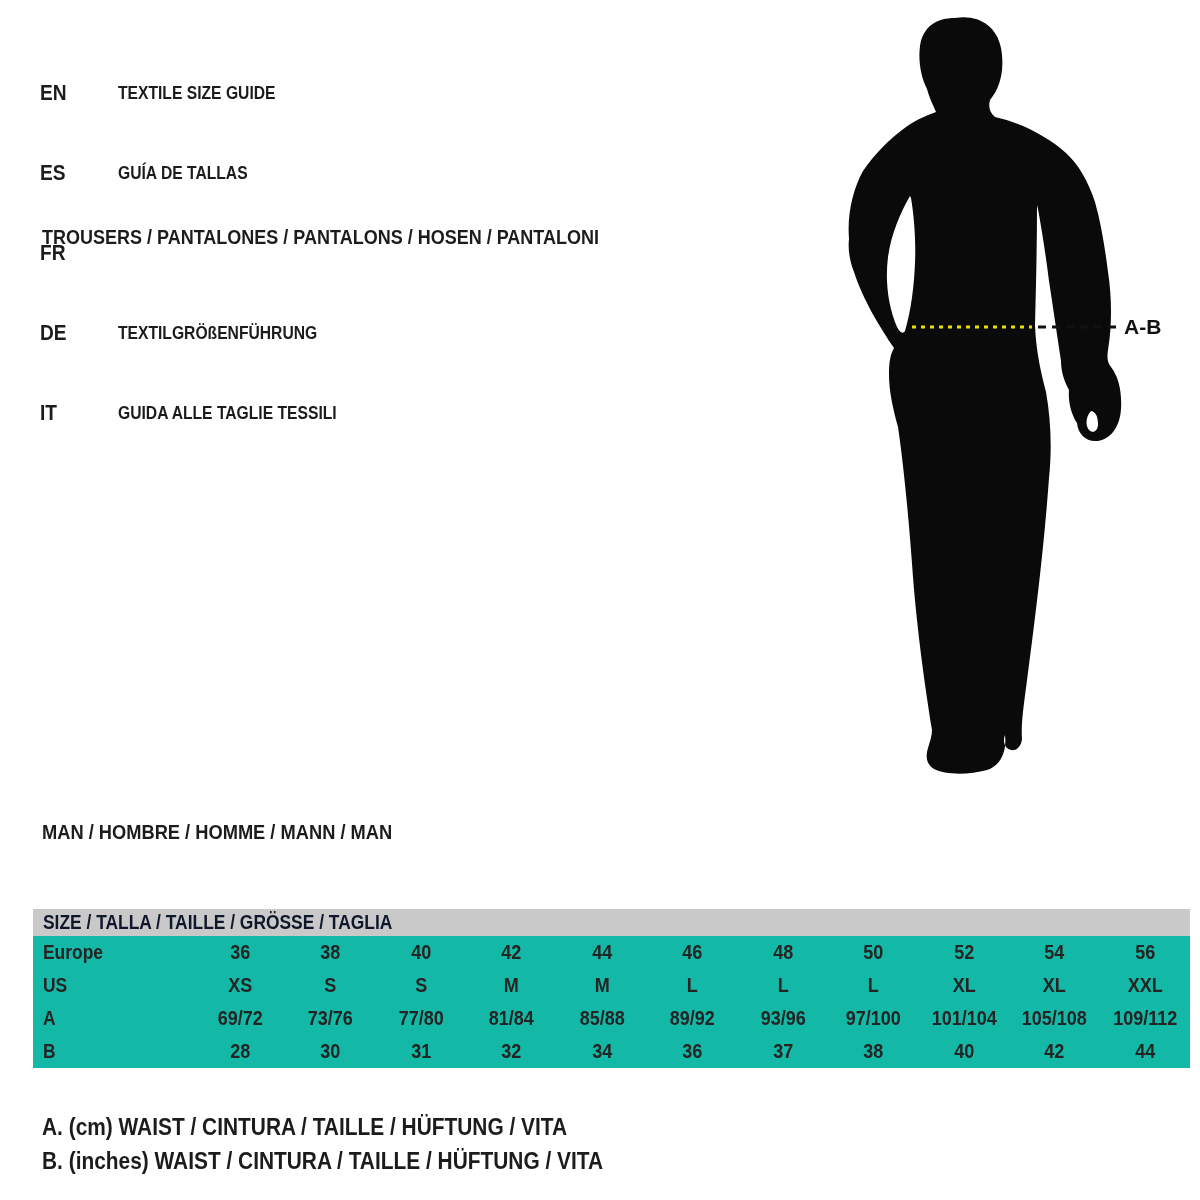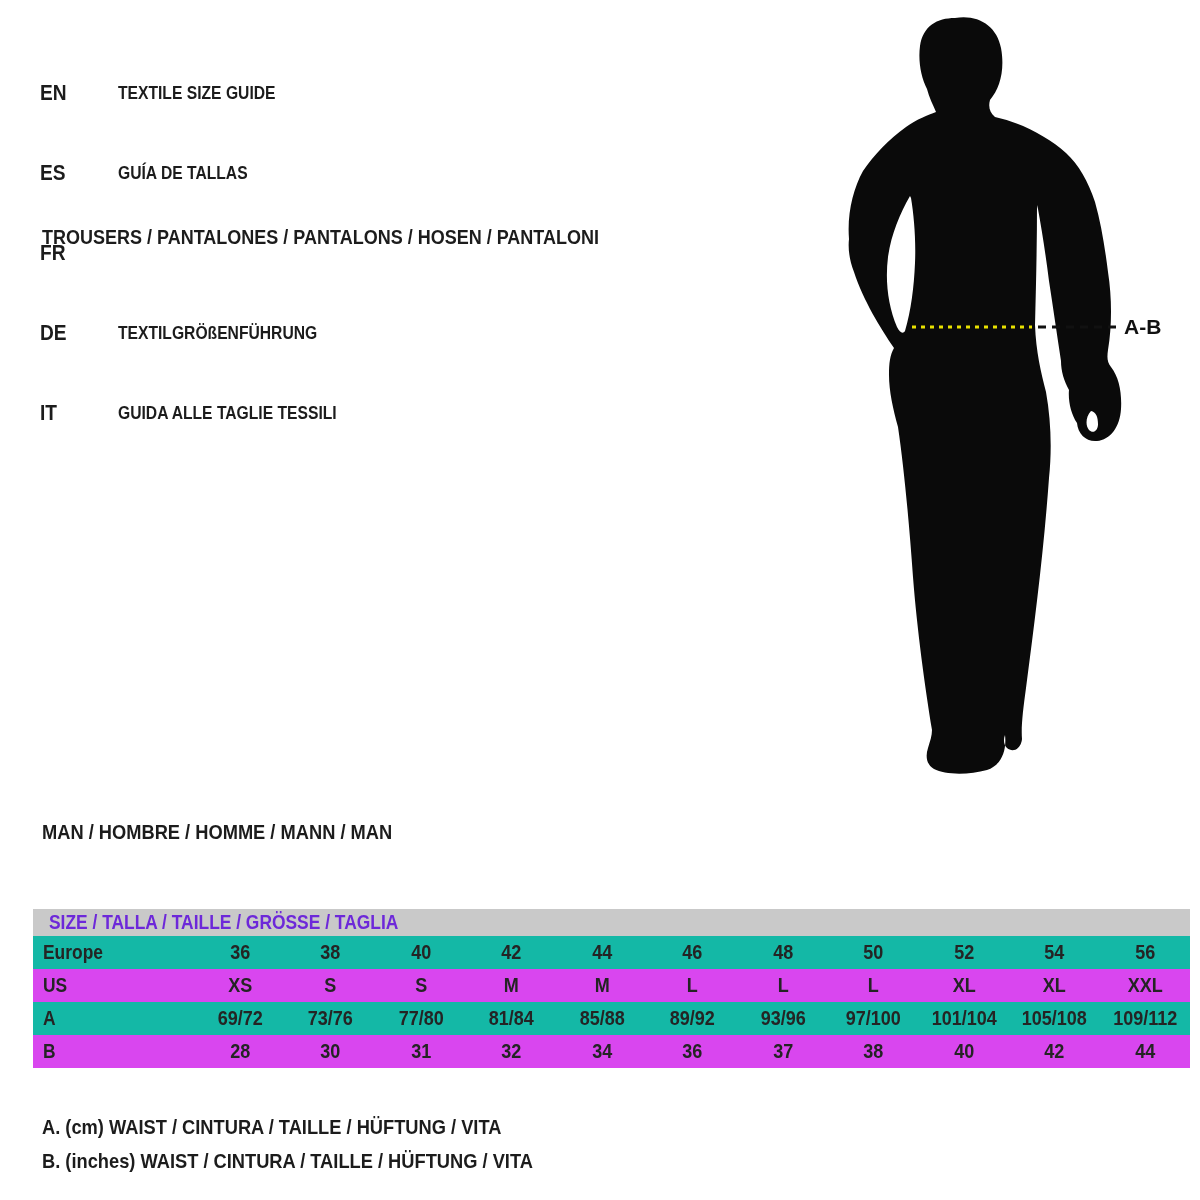--- a/index.html
+++ b/index.html
@@ -15,28 +15,28 @@
   .lang-code { flex:0 0 78px; font-size:22px; font-weight:bold; }
   .lang-label { font-size:18px; font-weight:bold; }
 
   .category-title { position:absolute; left:42px; top:220px; height:34px; display:flex; align-items:center; font-size:20px; font-weight:bold; }
 
   .figure-wrap { position:absolute; left:840px; top:0; width:340px; height:800px; }
 
   .section-title { position:absolute; left:42px; top:815px; height:34px; display:flex; align-items:center; font-size:21px; font-weight:bold; }
 
   .size-table { position:absolute; left:33px; top:909px; width:1157px; font-weight:bold; color:#242424; }
-  .table-header { height:27px; background:#c9c9c9; display:flex; align-items:center; padding-left:16px; font-size:20px; color:#6d28d9; }
+  .table-header { height:27px; background:#c9c9c9; display:flex; align-items:center; padding-left:10px; font-size:20px; color:#0f172a; }
   .trow { display:flex; height:33px; align-items:center; font-size:20px; background:#14b8a6; }
-  .trow.alt { background:#d946ef; }
+  .trow.alt { background:#14b8a6; }
   .tlabel { flex:0 0 162px; padding-left:10px; }
   .tcell { flex:1 1 0; text-align:center; transform:scaleX(0.9); white-space:nowrap; }
 
   .notes { position:absolute; left:42px; top:1110px; }
-  .note-line { height:34px; display:flex; align-items:center; font-size:21px; font-weight:bold; }
+  .note-line { height:34px; display:flex; align-items:center; font-size:24px; font-weight:bold; }
 </style>
 </head>
 <body>
 
 <div class="canvas">
 
   <div class="lang-block">
     <div class="lang-row">
       <div class="lang-code"><span class="cx">EN</span></div>
       <div class="lang-label"><span class="cx">TEXTILE SIZE GUIDE</span></div>

